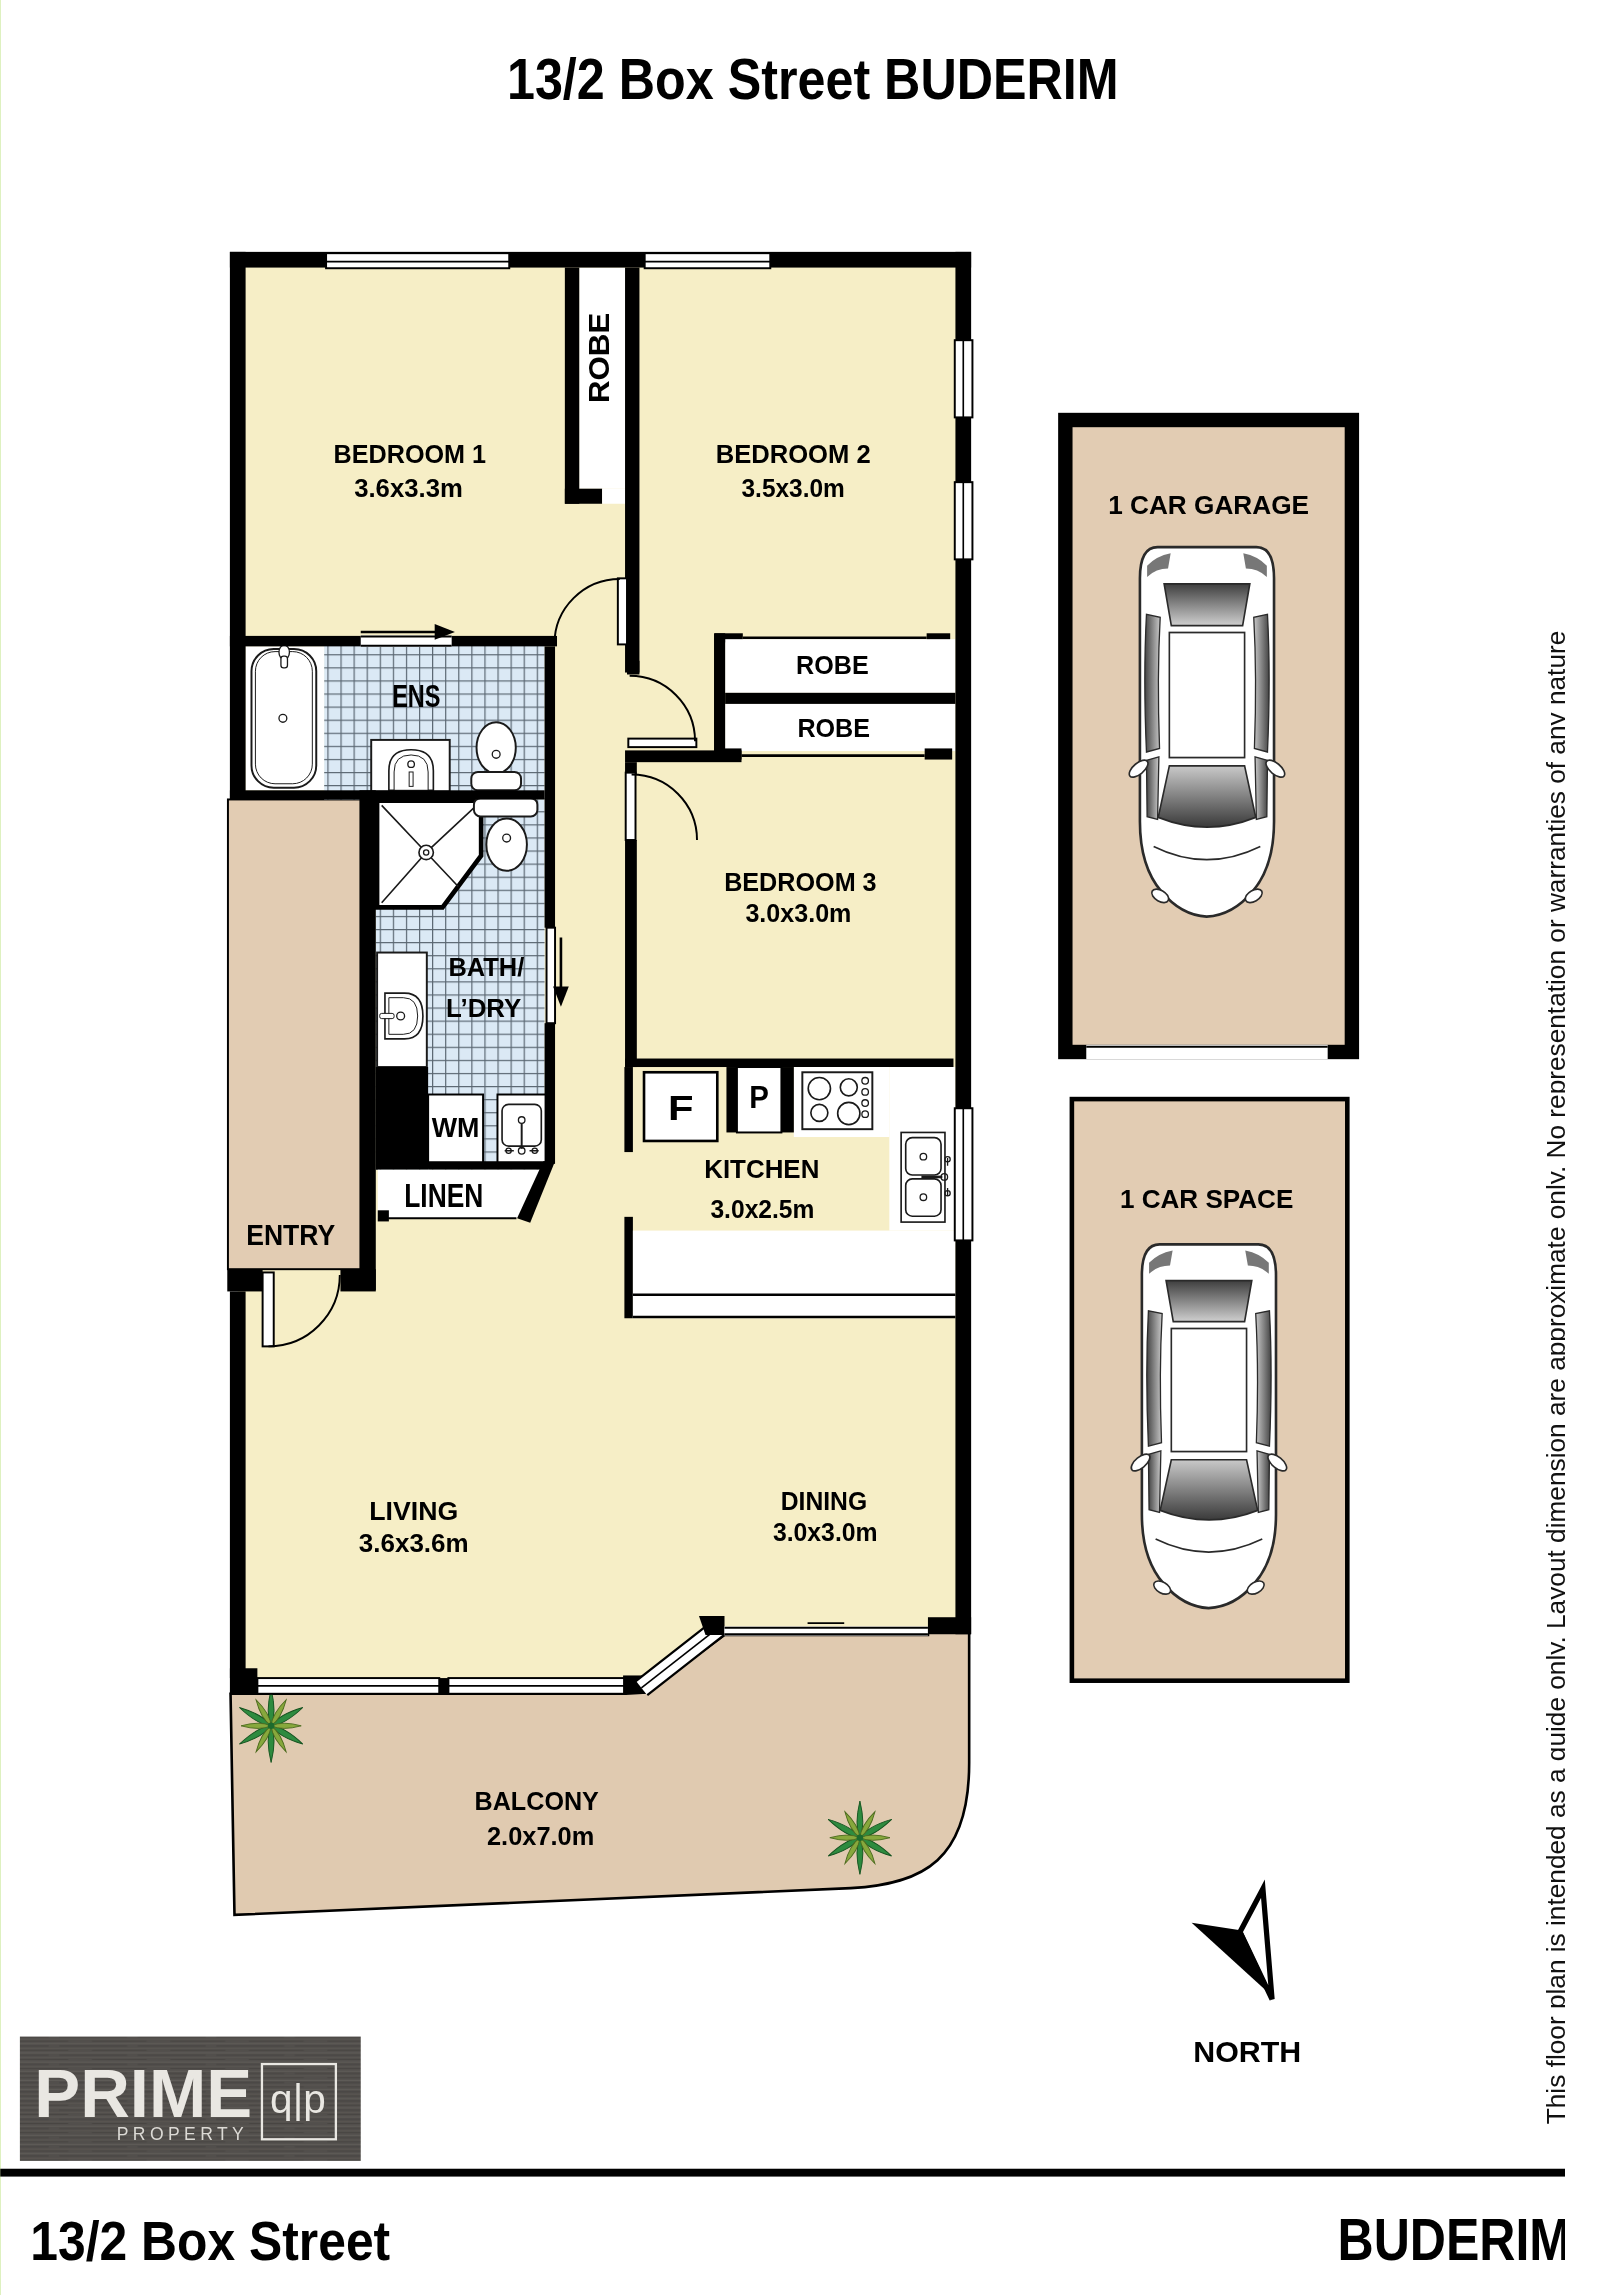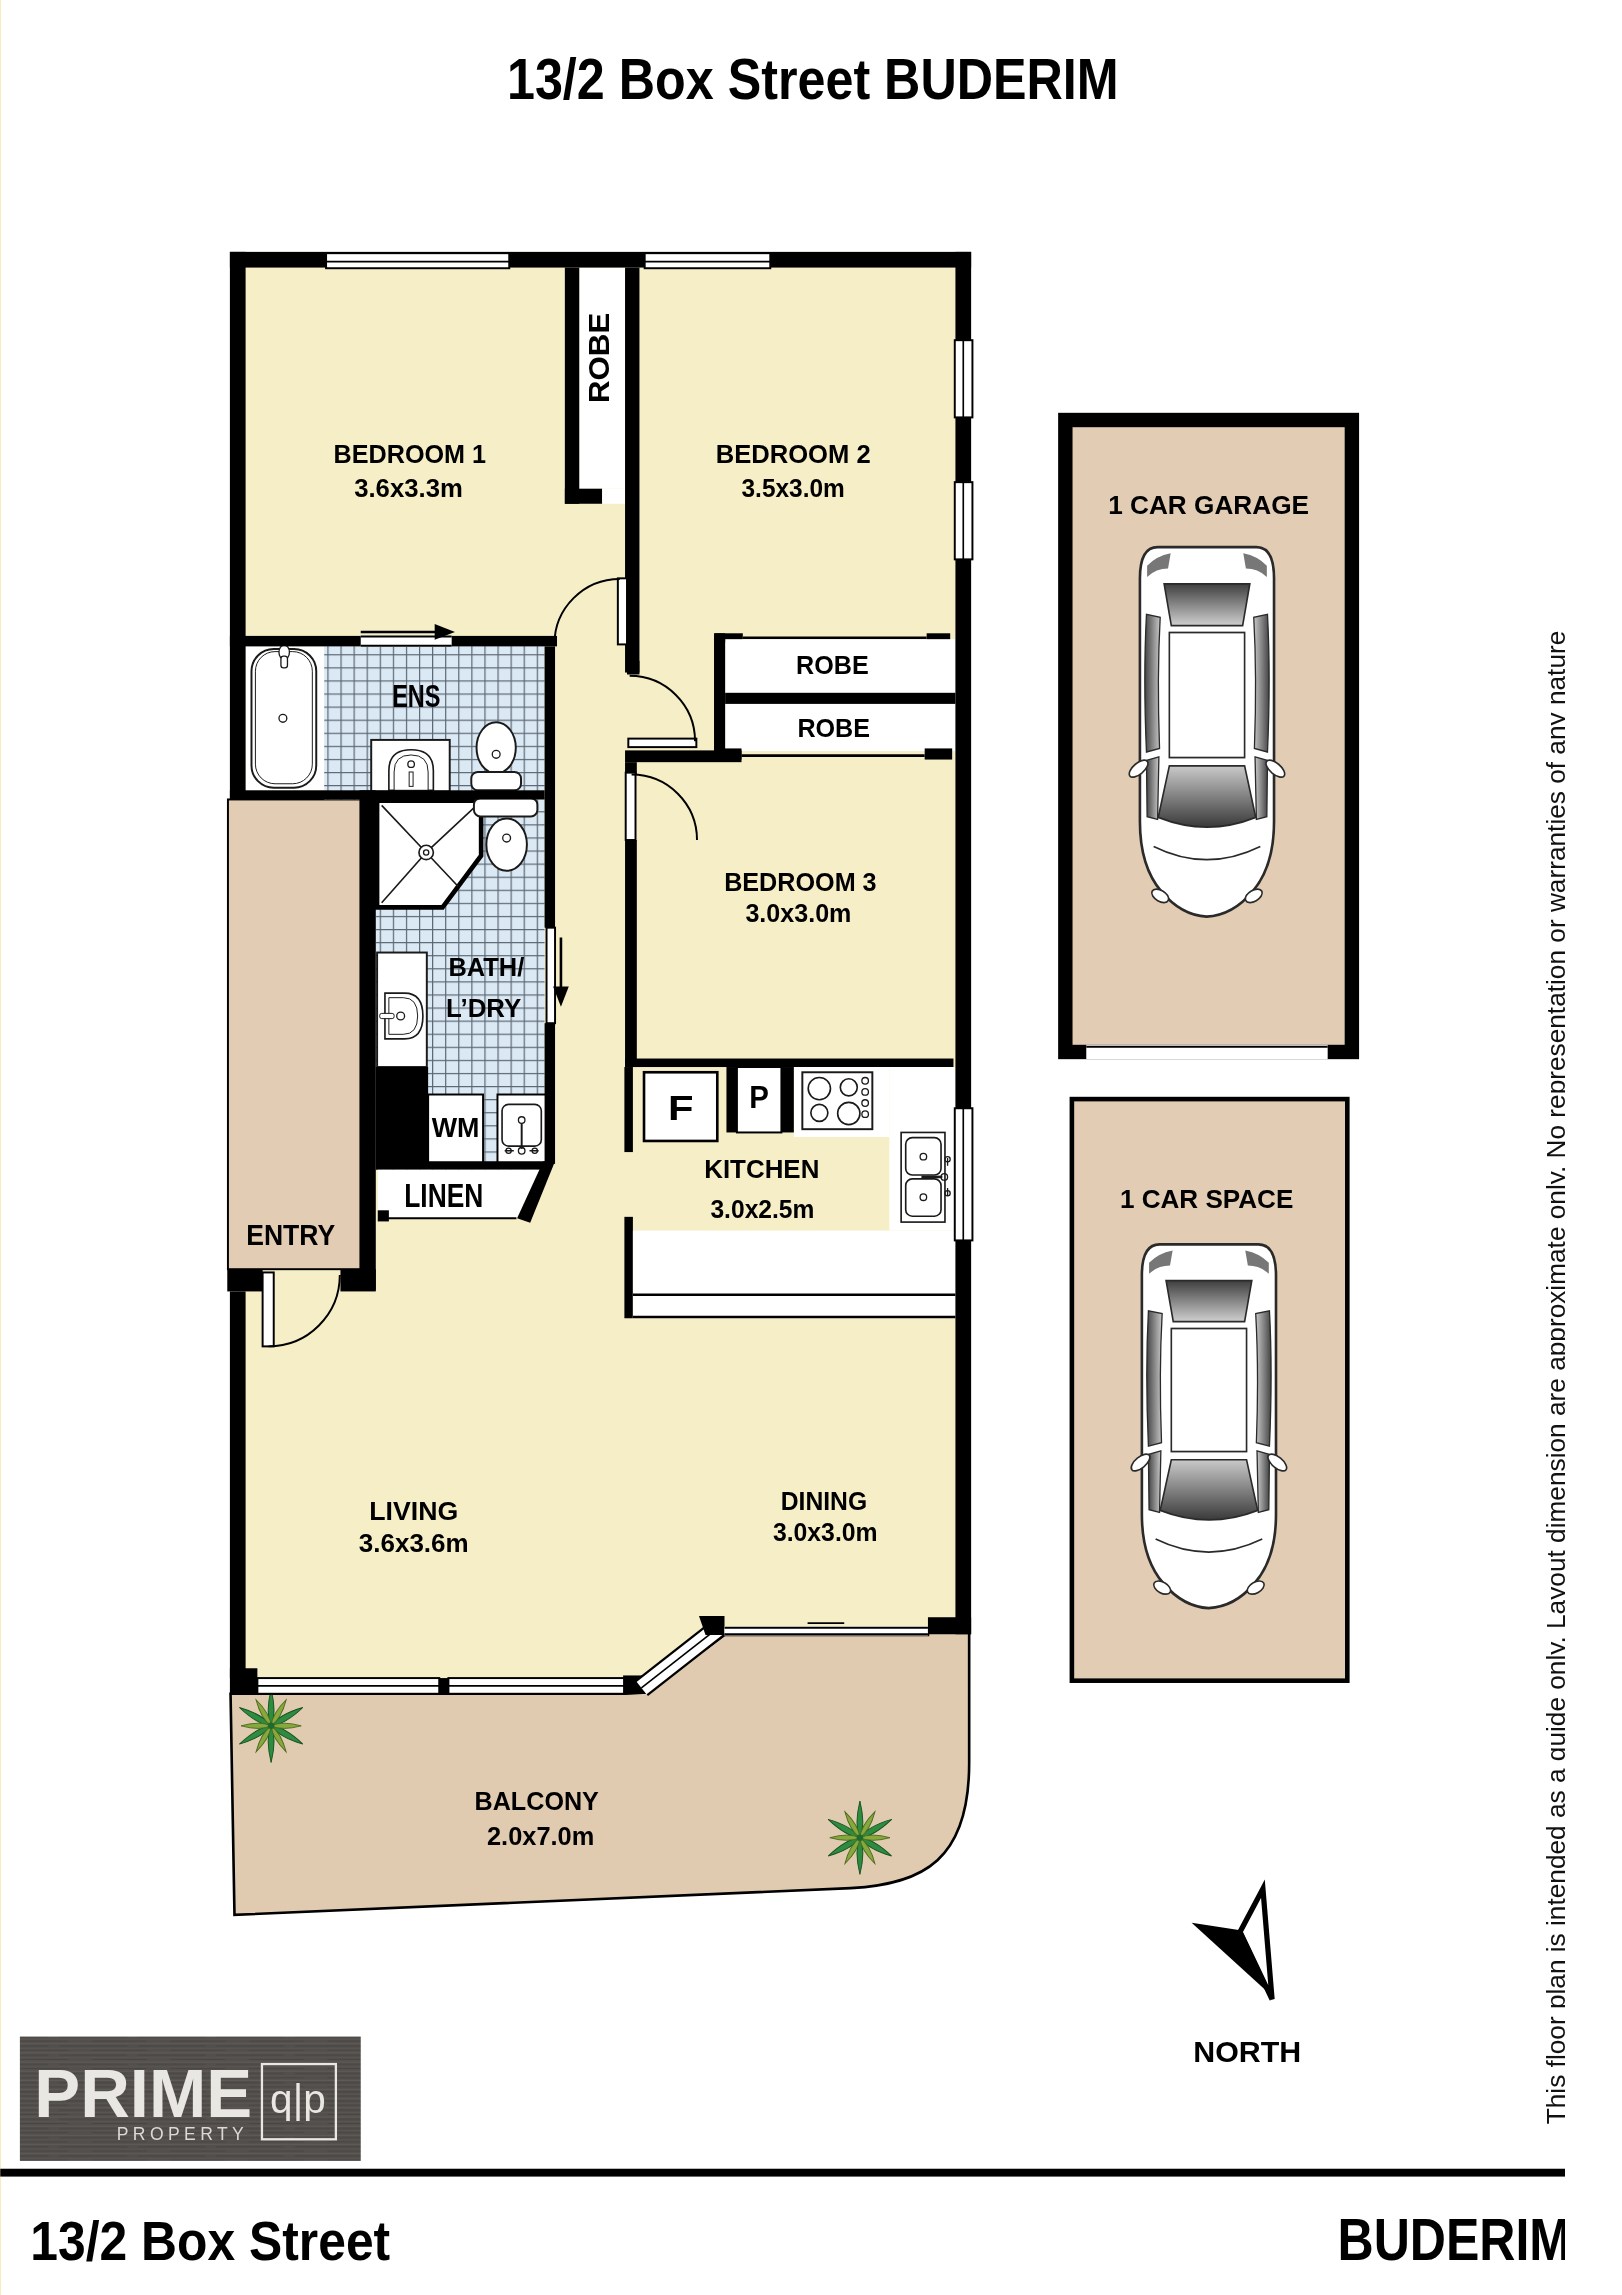--- a/index.html
+++ b/index.html
@@ -1,16 +1,16 @@
 <!DOCTYPE html>
 <html style="font-size:10.5px"><head>
 <meta charset="utf-8">
 <style>
   html,body{margin:0;padding:0;background:#fff;}
-  .page{position:relative;width:1565px;height:2295px;background:#eab308;overflow:hidden;}
+  .page{position:relative;width:1565px;height:2295px;background:#84cc16;overflow:hidden;}
   svg{display:block;}
   text{font-family:"Liberation Sans", sans-serif;}
 </style>
 </head>
 <body>
 <div class="page">
 <svg width="1623" height="2295" viewBox="0 0 2480 3508">
 <defs>
   <pattern id="tile" width="20" height="20" patternUnits="userSpaceOnUse">
     <rect width="20" height="20" fill="#dbe9f5"></rect>

